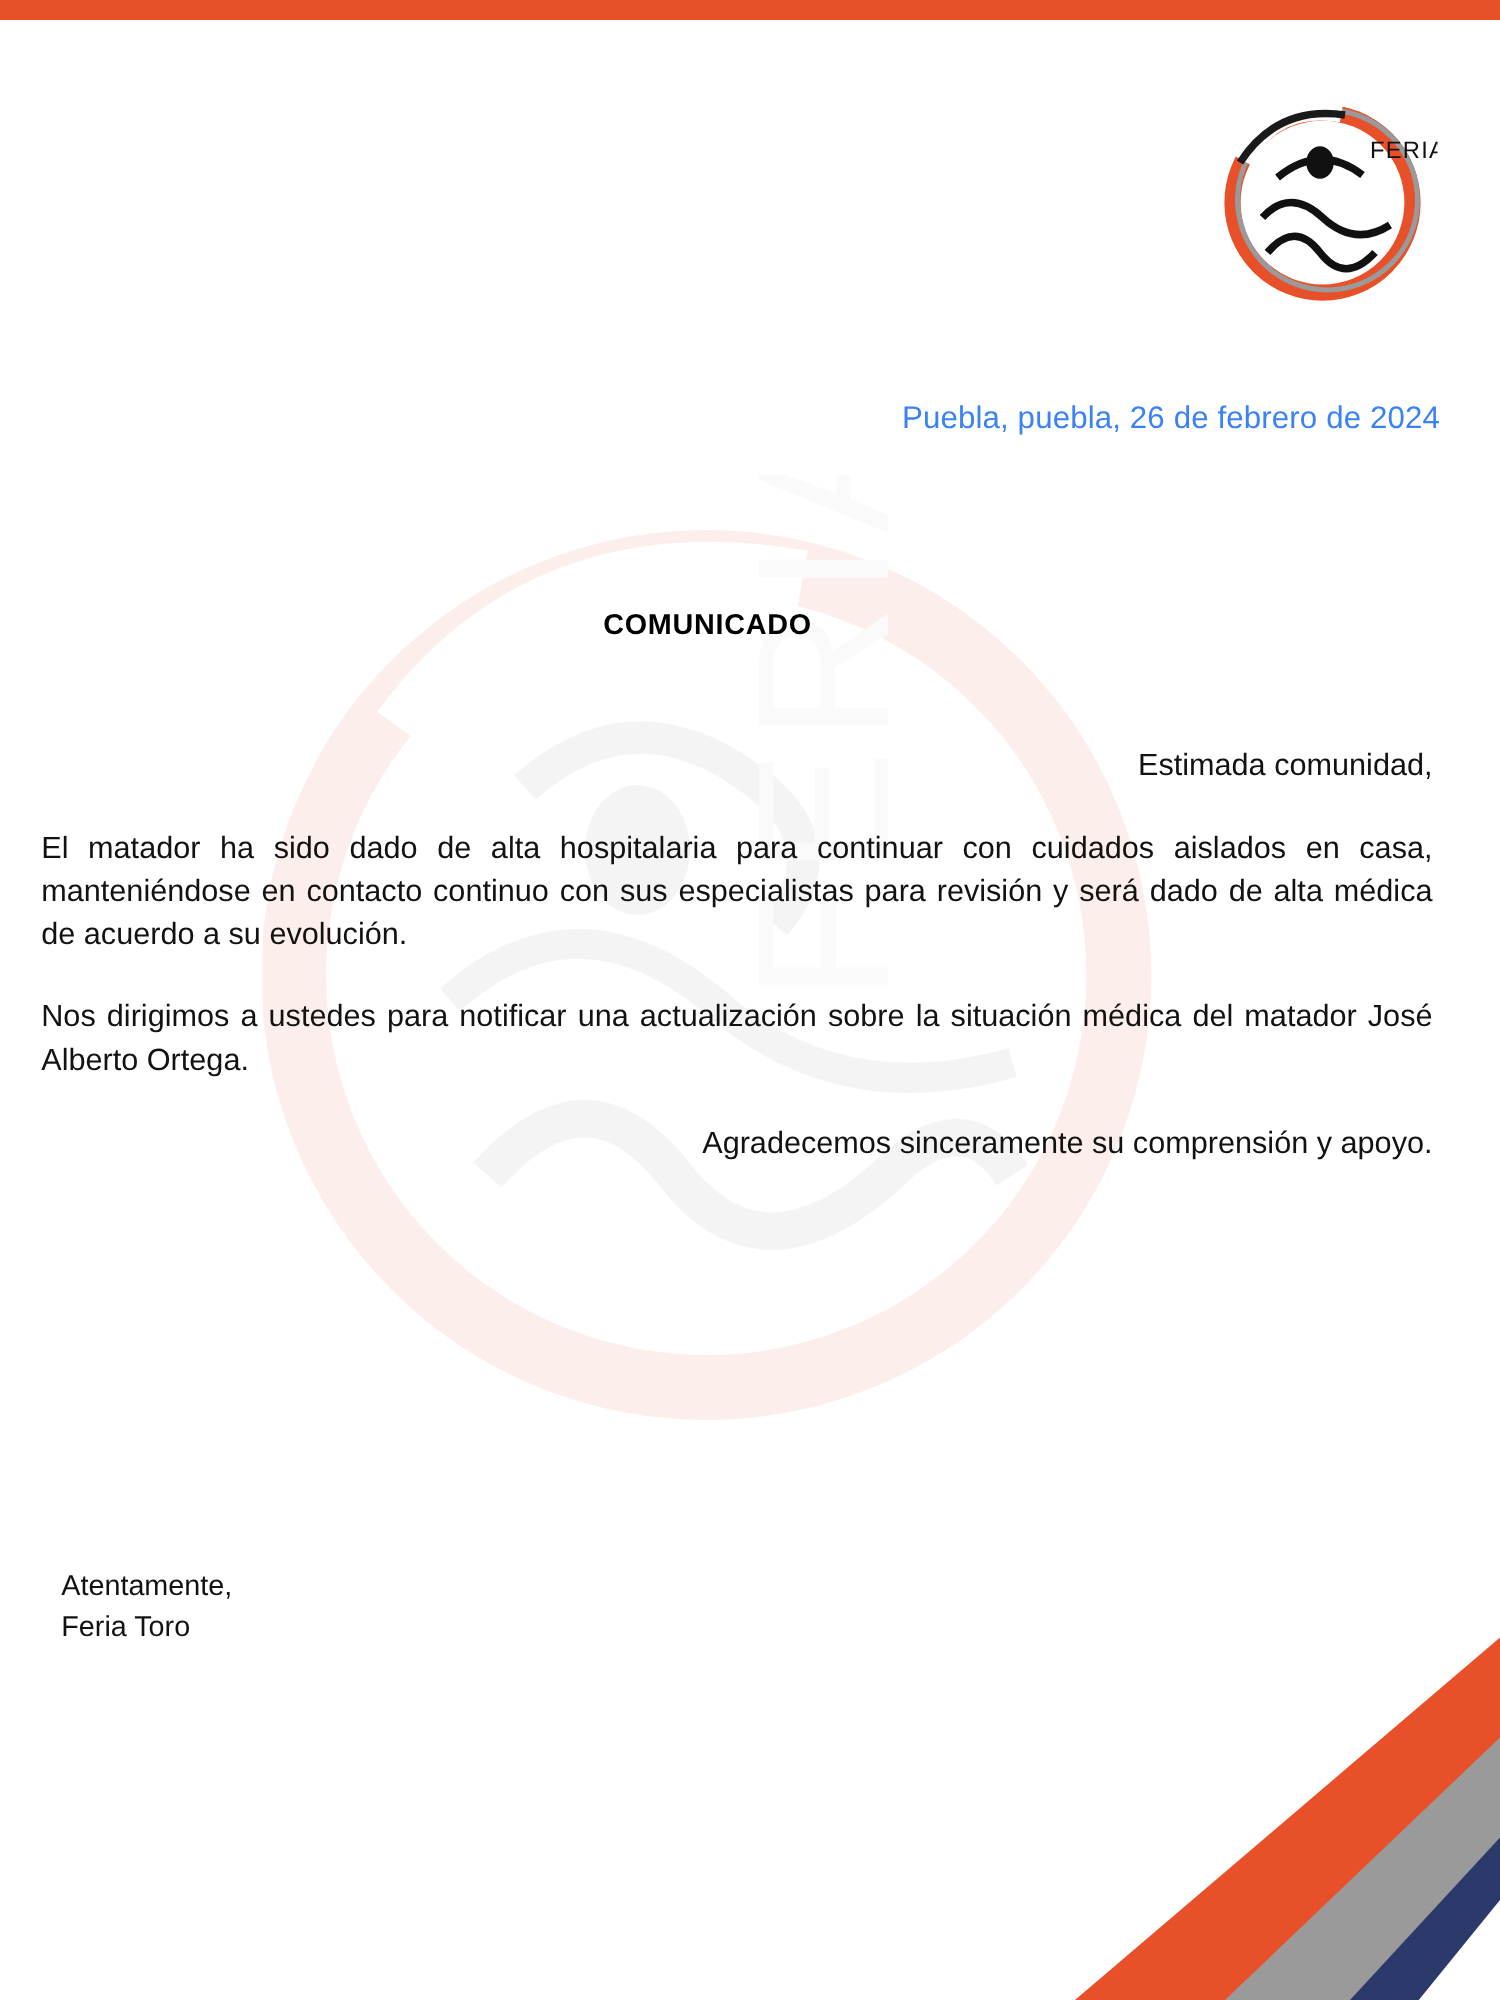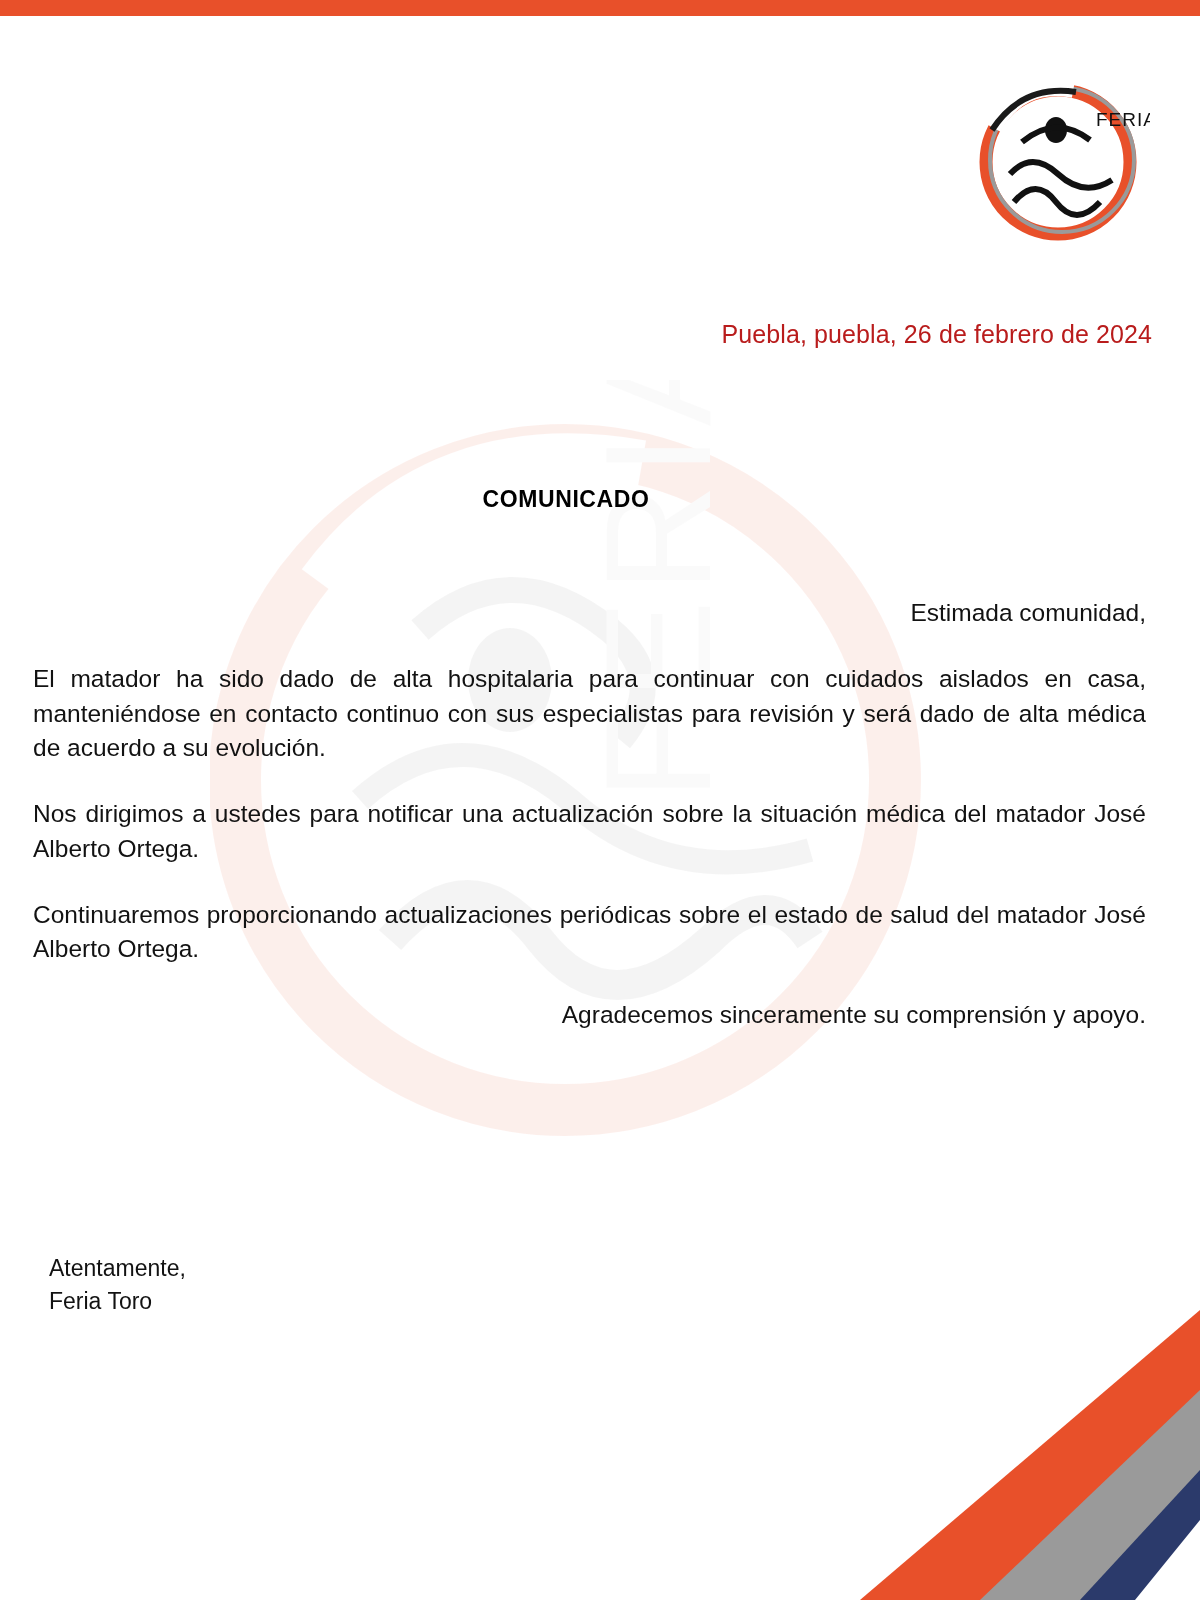--- a/index.html
+++ b/index.html
@@ -56,21 +56,21 @@
     width: 1200px;
     height: 1600px;
   }
 
   .date-line {
     position: absolute;
     top: 320px;
     right: 48px;
     font-size: 25px;
     letter-spacing: 0.1px;
-    color: #b91c1c;
+    color: #3b82f6;
     white-space: nowrap;
   }
 
   .doc-title {
     position: absolute;
     top: 486px;
     left: 0;
     width: 1132px;
     text-align: center;
     font-size: 23px;
@@ -153,21 +153,20 @@
 <div class="page">
 
   <div class="date-line">Puebla, puebla, 26 de febrero de 2024</div>
 
   <div class="doc-title">COMUNICADO</div>
 
   <div class="content">
     <p class="no-justify">Estimada comunidad,</p>
     <p>El matador ha sido dado de alta hospitalaria para continuar con cuidados aislados en casa, manteniéndose en contacto continuo con sus especialistas para revisión y será dado de alta médica de acuerdo a su evolución.</p>
     <p>Nos dirigimos a ustedes para notificar una actualización sobre la situación médica del matador José Alberto Ortega.</p>
-    <p>Continuaremos proporcionando actualizaciones periódicas sobre el estado de salud del matador José Alberto Ortega.</p>
     <p class="no-justify">Agradecemos sinceramente su comprensión y apoyo.</p>
   </div>
 
   <div class="sign-off">
     <div>Atentamente,</div>
     <div>Feria Toro</div>
   </div>
 
 </div>
 

